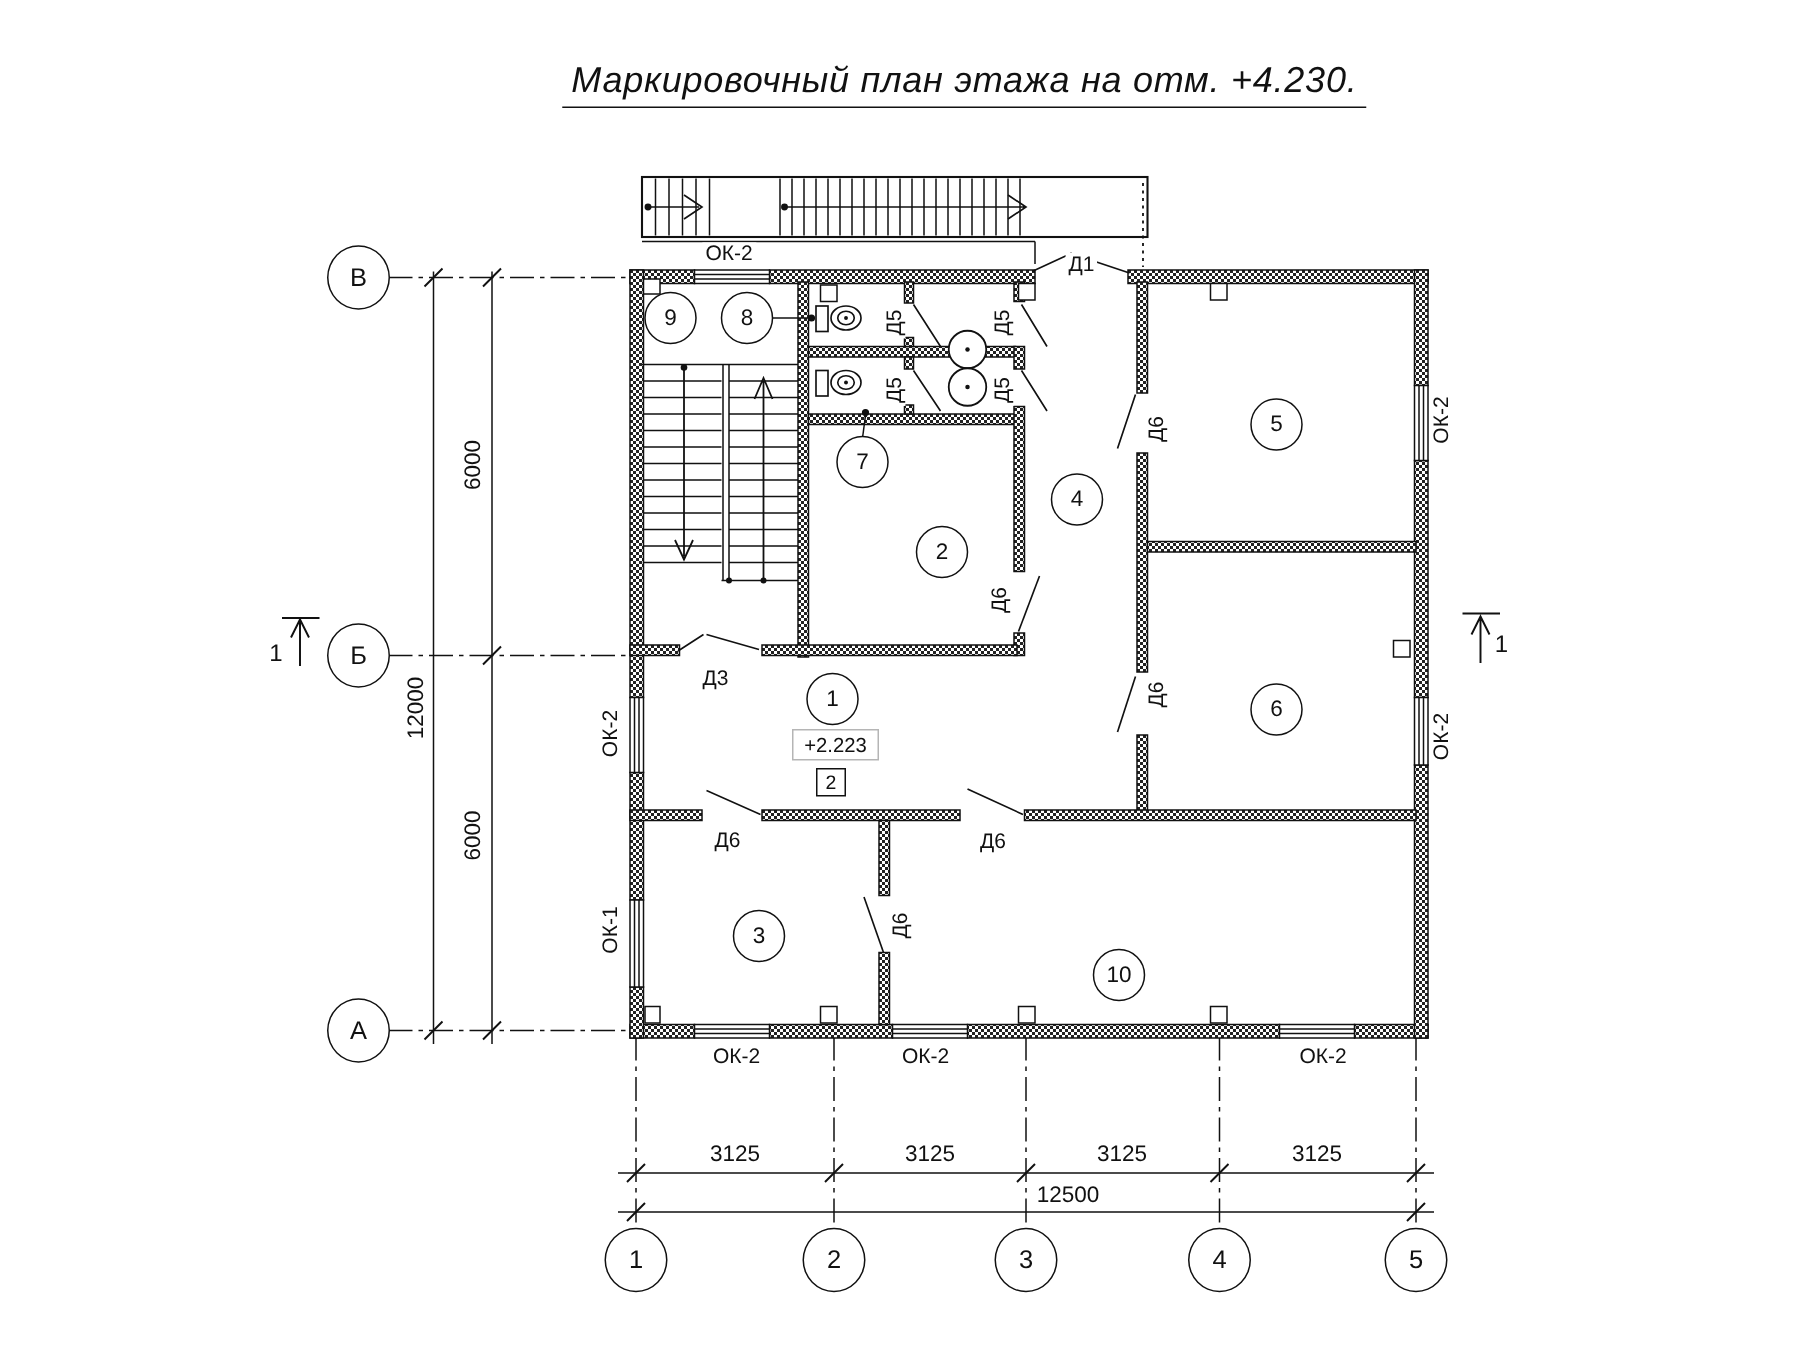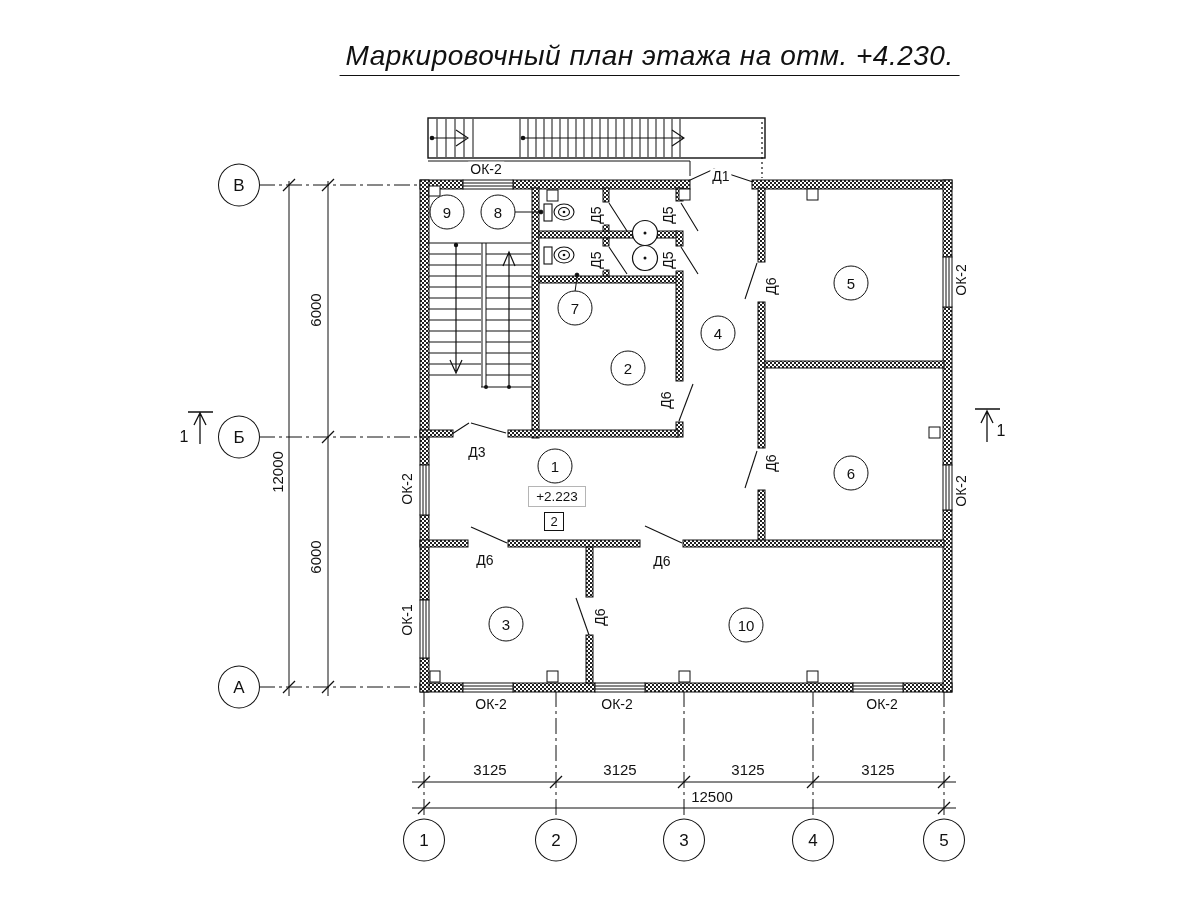--- a/index.html
+++ b/index.html
@@ -1,20 +1,20 @@
 <!DOCTYPE html>
 <html><head>
 <meta charset="utf-8">
 <style>
   html,body{margin:0;padding:0;background:#fff;}
   #stage{position:relative;width:1200px;height:900px;background:#fff;overflow:hidden;
          font-family:"Liberation Sans", sans-serif;color:#111;}
   #plan{position:absolute;left:0;top:0;}
   #title{position:absolute;left:50%;top:40px;transform:translateX(-42%);
-         font-size:28px;font-style:italic;font-weight:500;letter-spacing:.5px;
+         font-size:24px;font-style:italic;font-weight:500;letter-spacing:.5px;
          border-bottom:1.5px solid #111;padding:0 6px 3px 6px;white-space:nowrap;}
   .lbl{position:absolute;font-size:14px;white-space:nowrap;background:#fff;
        padding:0 2px;transform:translate(-50%,-50%);line-height:1.05;}
   .lbl.r90{transform:translate(-50%,-50%) rotate(-90deg);}
   .dim{font-size:15px;}
   .circ{position:absolute;border:1.2px solid #111;border-radius:50%;background:#fff;
         display:flex;align-items:center;justify-content:center;
         transform:translate(-50%,-50%);}
   .circ.room{width:33px;height:33px;font-size:15px;}
   .circ.axis{width:40px;height:41px;font-size:17px;}
@@ -264,21 +264,21 @@
       <div class="lbl sec" style="left: 1001px; top: 431px;">1</div>
       <div class="circ room" style="left: 555px; top: 466px;">1</div>
       <div class="circ room" style="left: 628px; top: 368px;">2</div>
       <div class="circ room" style="left: 506px; top: 624px;">3</div>
       <div class="circ room" style="left: 718px; top: 333px;">4</div>
       <div class="circ room" style="left: 851px; top: 283px;">5</div>
       <div class="circ room" style="left: 851px; top: 473px;">6</div>
       <div class="circ room" style="left: 575px; top: 308px;">7</div>
       <div class="circ room" style="left: 498px; top: 212px;">8</div>
       <div class="circ room" style="left: 447px; top: 212px;">9</div>
-      <div class="circ room" style="left: 746px; top: 625px;">10</div>
+      <div class="circ room" style="left: 746px; top: 650px;">10</div>
       <div class="circ axis" style="left: 239px; top: 185px;">В</div>
       <div class="circ axis" style="left: 239px; top: 437px;">Б</div>
       <div class="circ axis" style="left: 239px; top: 687px;">А</div>
       <div class="circ axis" style="left: 424px; top: 840px;">1</div>
       <div class="circ axis" style="left: 556px; top: 840px;">2</div>
       <div class="circ axis" style="left: 684px; top: 840px;">3</div>
       <div class="circ axis" style="left: 813px; top: 840px;">4</div>
       <div class="circ axis" style="left: 944px; top: 840px;">5</div>
     </div>
 

